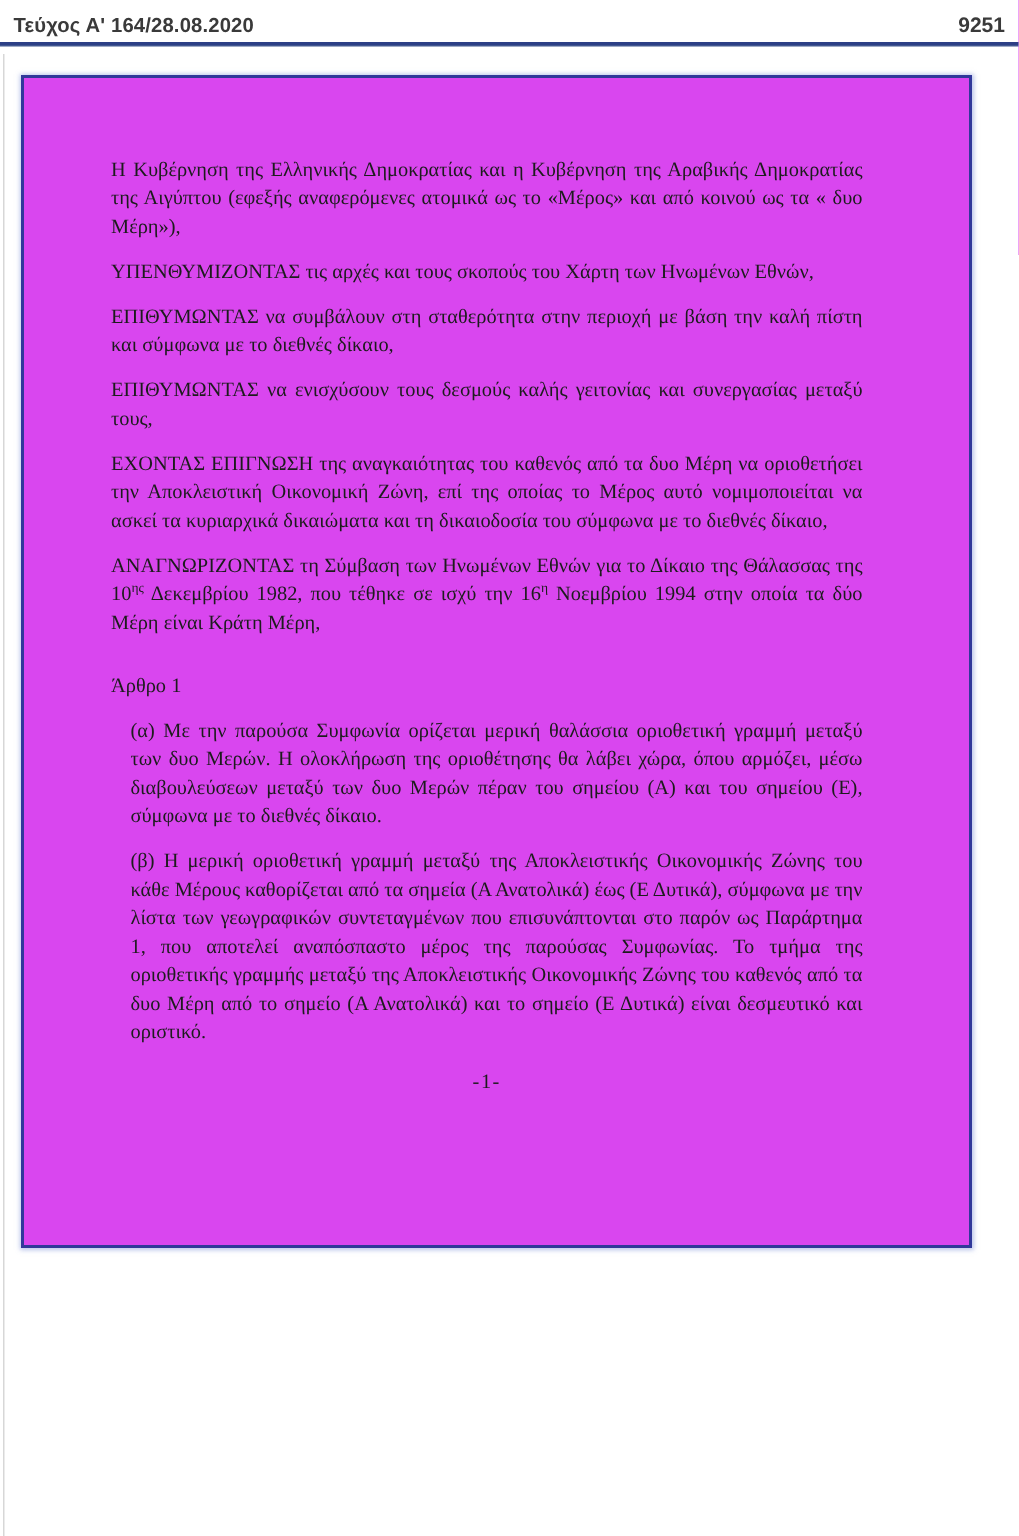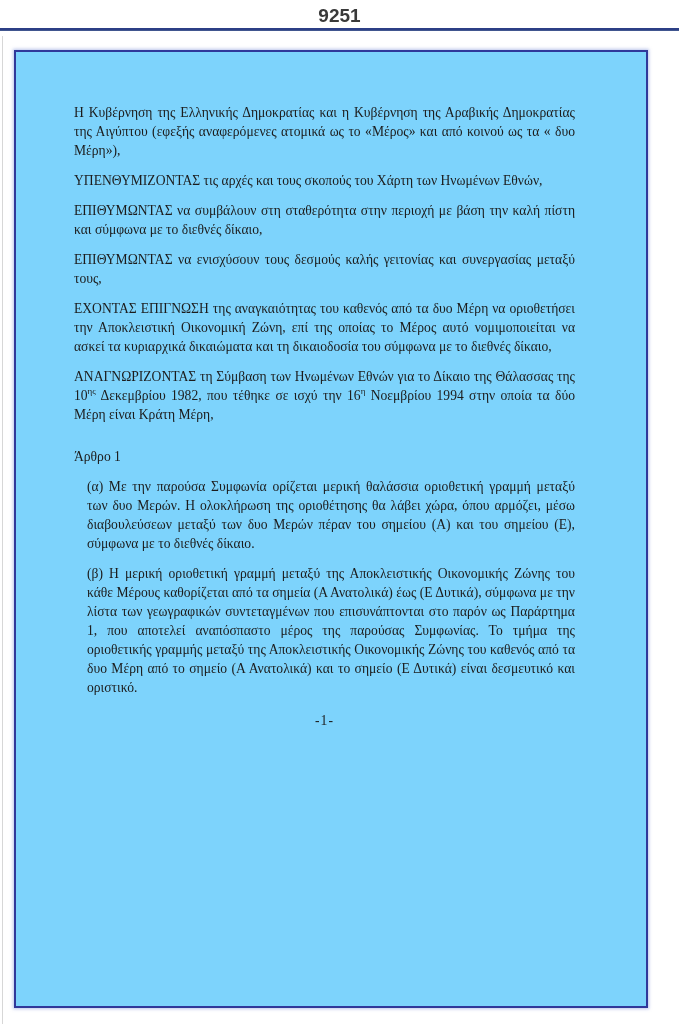--- a/index.html
+++ b/index.html
@@ -40,41 +40,41 @@
     font-size: 13.5px;
     font-weight: bold;
     color: #27417c;
     letter-spacing: 0.6px;
     text-align: center;
     flex: 1.4;
     white-space: nowrap;
   }
   .header-pageno {
     font-family: "Liberation Sans", sans-serif;
-    font-size: 19px;
+    font-size: 14px;
     font-weight: 600;
     color: #3a3a3a;
     flex: 1;
-    text-align: center;
+    text-align: right;
   }
   .header-rule {
     position: absolute;
     top: 28px; left: 0; right: 0;
     height: 2px;
     border-top: 2.5px solid #2c3f86;
     border-bottom: 1px solid #41568f;
   }
   
   .doc-frame {
     position: absolute;
     left: 14px; top: 50px;
-    width: 634px; height: 958px;
+    width: 634px; height: 782px;
     border: 2.5px solid #30389a;
     box-shadow: 0 0 3px 1px rgba(130, 148, 216, 0.55);
-    background: #7dd3fc;
+    background: #d946ef;
   }
   .doc-content {
     position: absolute;
     left: 58px; top: 51px;
     width: 501px;
     font-size: 13.6px;
     line-height: 19px;
     text-align: justify;
   }
   .doc-content p { margin-bottom: 11px; }
@@ -94,20 +94,21 @@
     margin-top: 14px;
     letter-spacing: 1px;
   }
 </style>
 </head>
 <body>
 
 <div class="scan-edge"></div>
 
 <div class="page-header">
+  <div class="header-issue">Τεύχος Α' 164/28.08.2020</div>
   <div class="header-pageno">9251</div>
 </div>
 
 <div class="header-rule"></div>
 
 <div class="doc-frame">
   <div class="doc-content">
 
     <p>Η Κυβέρνηση της Ελληνικής Δημοκρατίας και η Κυβέρνηση της Αραβικής Δημοκρατίας της Αιγύπτου (εφεξής αναφερόμενες ατομικά ως το «Μέρος» και από κοινού ως τα « δυο Μέρη»),</p>
     <p>ΥΠΕΝΘΥΜΙΖΟΝΤΑΣ τις αρχές και τους σκοπούς του Χάρτη των Ηνωμένων Εθνών,</p>

